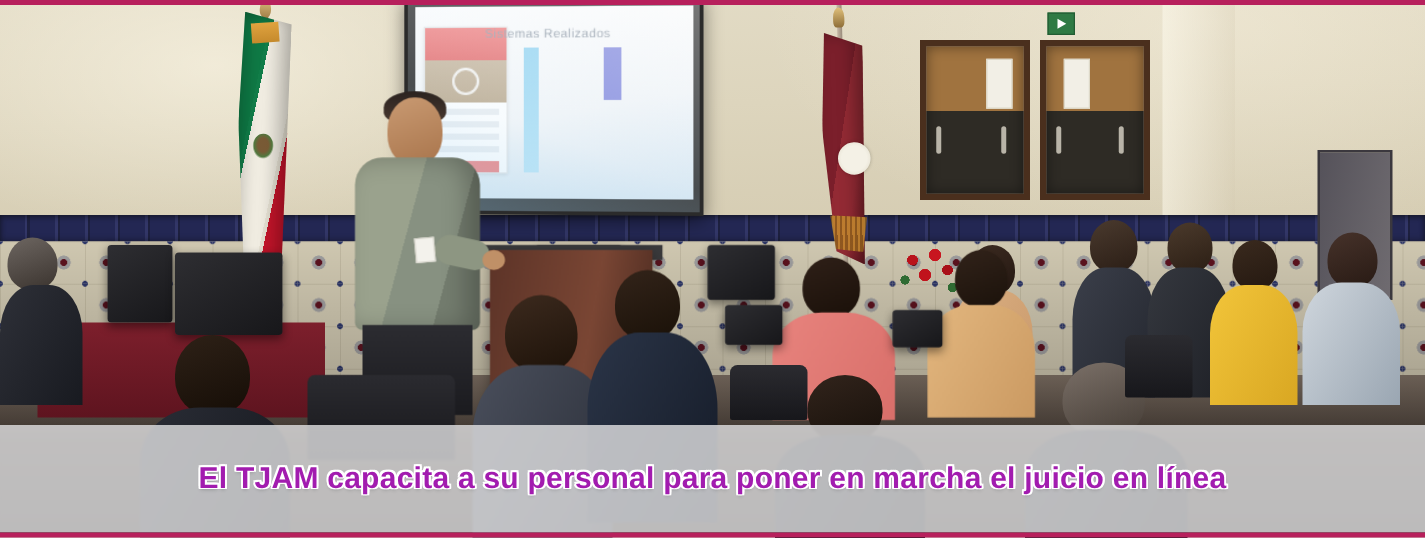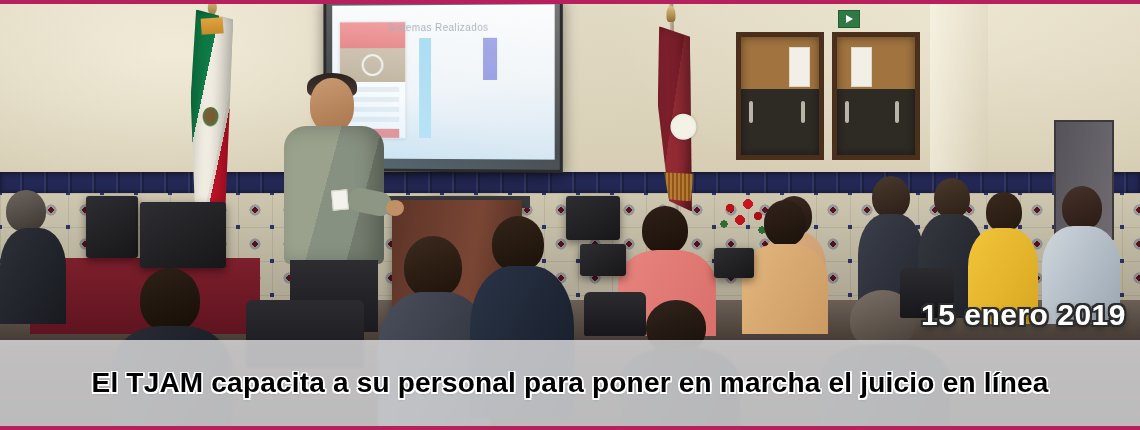--- a/index.html
+++ b/index.html
@@ -325,22 +325,22 @@
 
   
   .caption-bar {
     position: absolute; left: 0; bottom: 4px; width: 100%; height: 86px;
     z-index: 40;
     background: rgba(226,226,228,.80);
     display: flex; align-items: center; justify-content: center;
     backdrop-filter: blur(1px);
   }
   .caption-text {
-    font-size: 28px; font-weight: bold;
-    color: #000000;
+    font-size: 24px; font-weight: bold;
+    color: #a21caf;
     font-family: "Liberation Sans", sans-serif;
     letter-spacing: .2px;
     white-space: nowrap;
     text-shadow:
       -1.5px -1.5px 0 #ffffff, 1.5px -1.5px 0 #ffffff,
       -1.5px  1.5px 0 #ffffff, 1.5px  1.5px 0 #ffffff,
        0   -1.5px 0 #ffffff, 0    1.5px 0 #ffffff,
       -1.5px  0   0 #ffffff, 1.5px  0   0 #ffffff,
        0 2px 3px rgba(0,0,0,.18);
   }
@@ -487,20 +487,19 @@
     <div class="person" style="left:620px;top:300px;width:120px;height:130px;">
       <div class="h" style="left:26px;top:0;width:60px;height:54px;background:linear-gradient(160deg,#32241c,#17100a);"></div>
       <div class="b" style="left:0;top:48px;width:120px;height:84px;background:linear-gradient(120deg,#1f2229,#0d0f13);"></div>
     </div>
 
     <div class="chair" style="left:246px;top:300px;width:118px;height:68px;"></div>
     <div class="chair" style="left:584px;top:292px;width:62px;height:44px;"></div>
     <div class="chair" style="left:900px;top:268px;width:54px;height:50px;"></div>
   </div>
 
-  <div class="date-badge">15 enero 2019</div>
 
   <div class="caption-bar">
     <div class="caption-text">El TJAM capacita a su personal para poner en marcha el juicio en línea</div>
   </div>
 
   <div class="border-bottom"></div>
 </div>
 
 </body></html>

